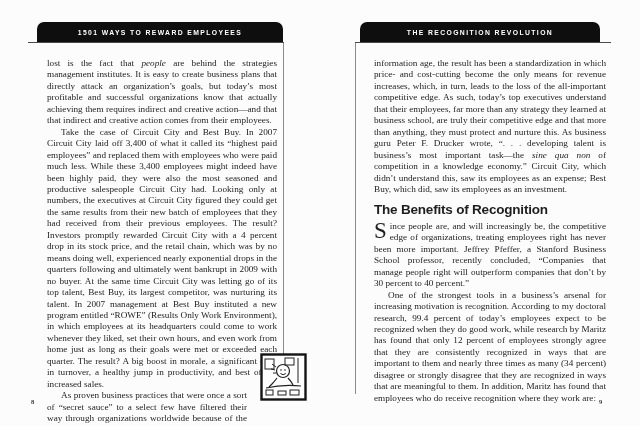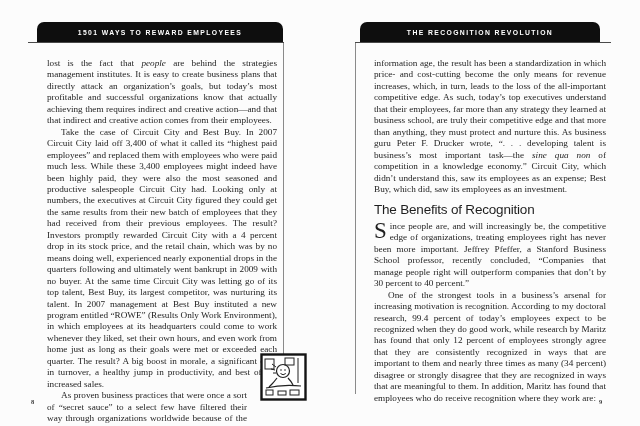--- a/index.html
+++ b/index.html
@@ -27,21 +27,21 @@
   .textblock{
     position:absolute;top:58px;width:230px;
     font-size:9.2px;line-height:11.45px;text-align:justify;
   }
   .textblock-left{left:47px;}
   .textblock-right{left:374px;width:232px;}
   .para{margin:0;}
   .indent{text-indent:14px;}
   .narrow{margin-right:30px;}
   .section-heading{
-    font-family:"Liberation Sans", sans-serif;font-weight:400;
+    font-family:"Liberation Sans", sans-serif;font-weight:700;
     font-size:13.5px;margin:9px 0 5px 0;text-align:left;letter-spacing:-0.2px;
   }
   .dropcap{
     float:left;font-size:23px;line-height:18px;
     padding:1px 3px 0 0;font-weight:400;
   }
   .pagenum{
     position:absolute;top:398px;font-size:6.5px;font-weight:700;color:#3a3a3a;
     font-family:"Liberation Serif", serif;
   }

